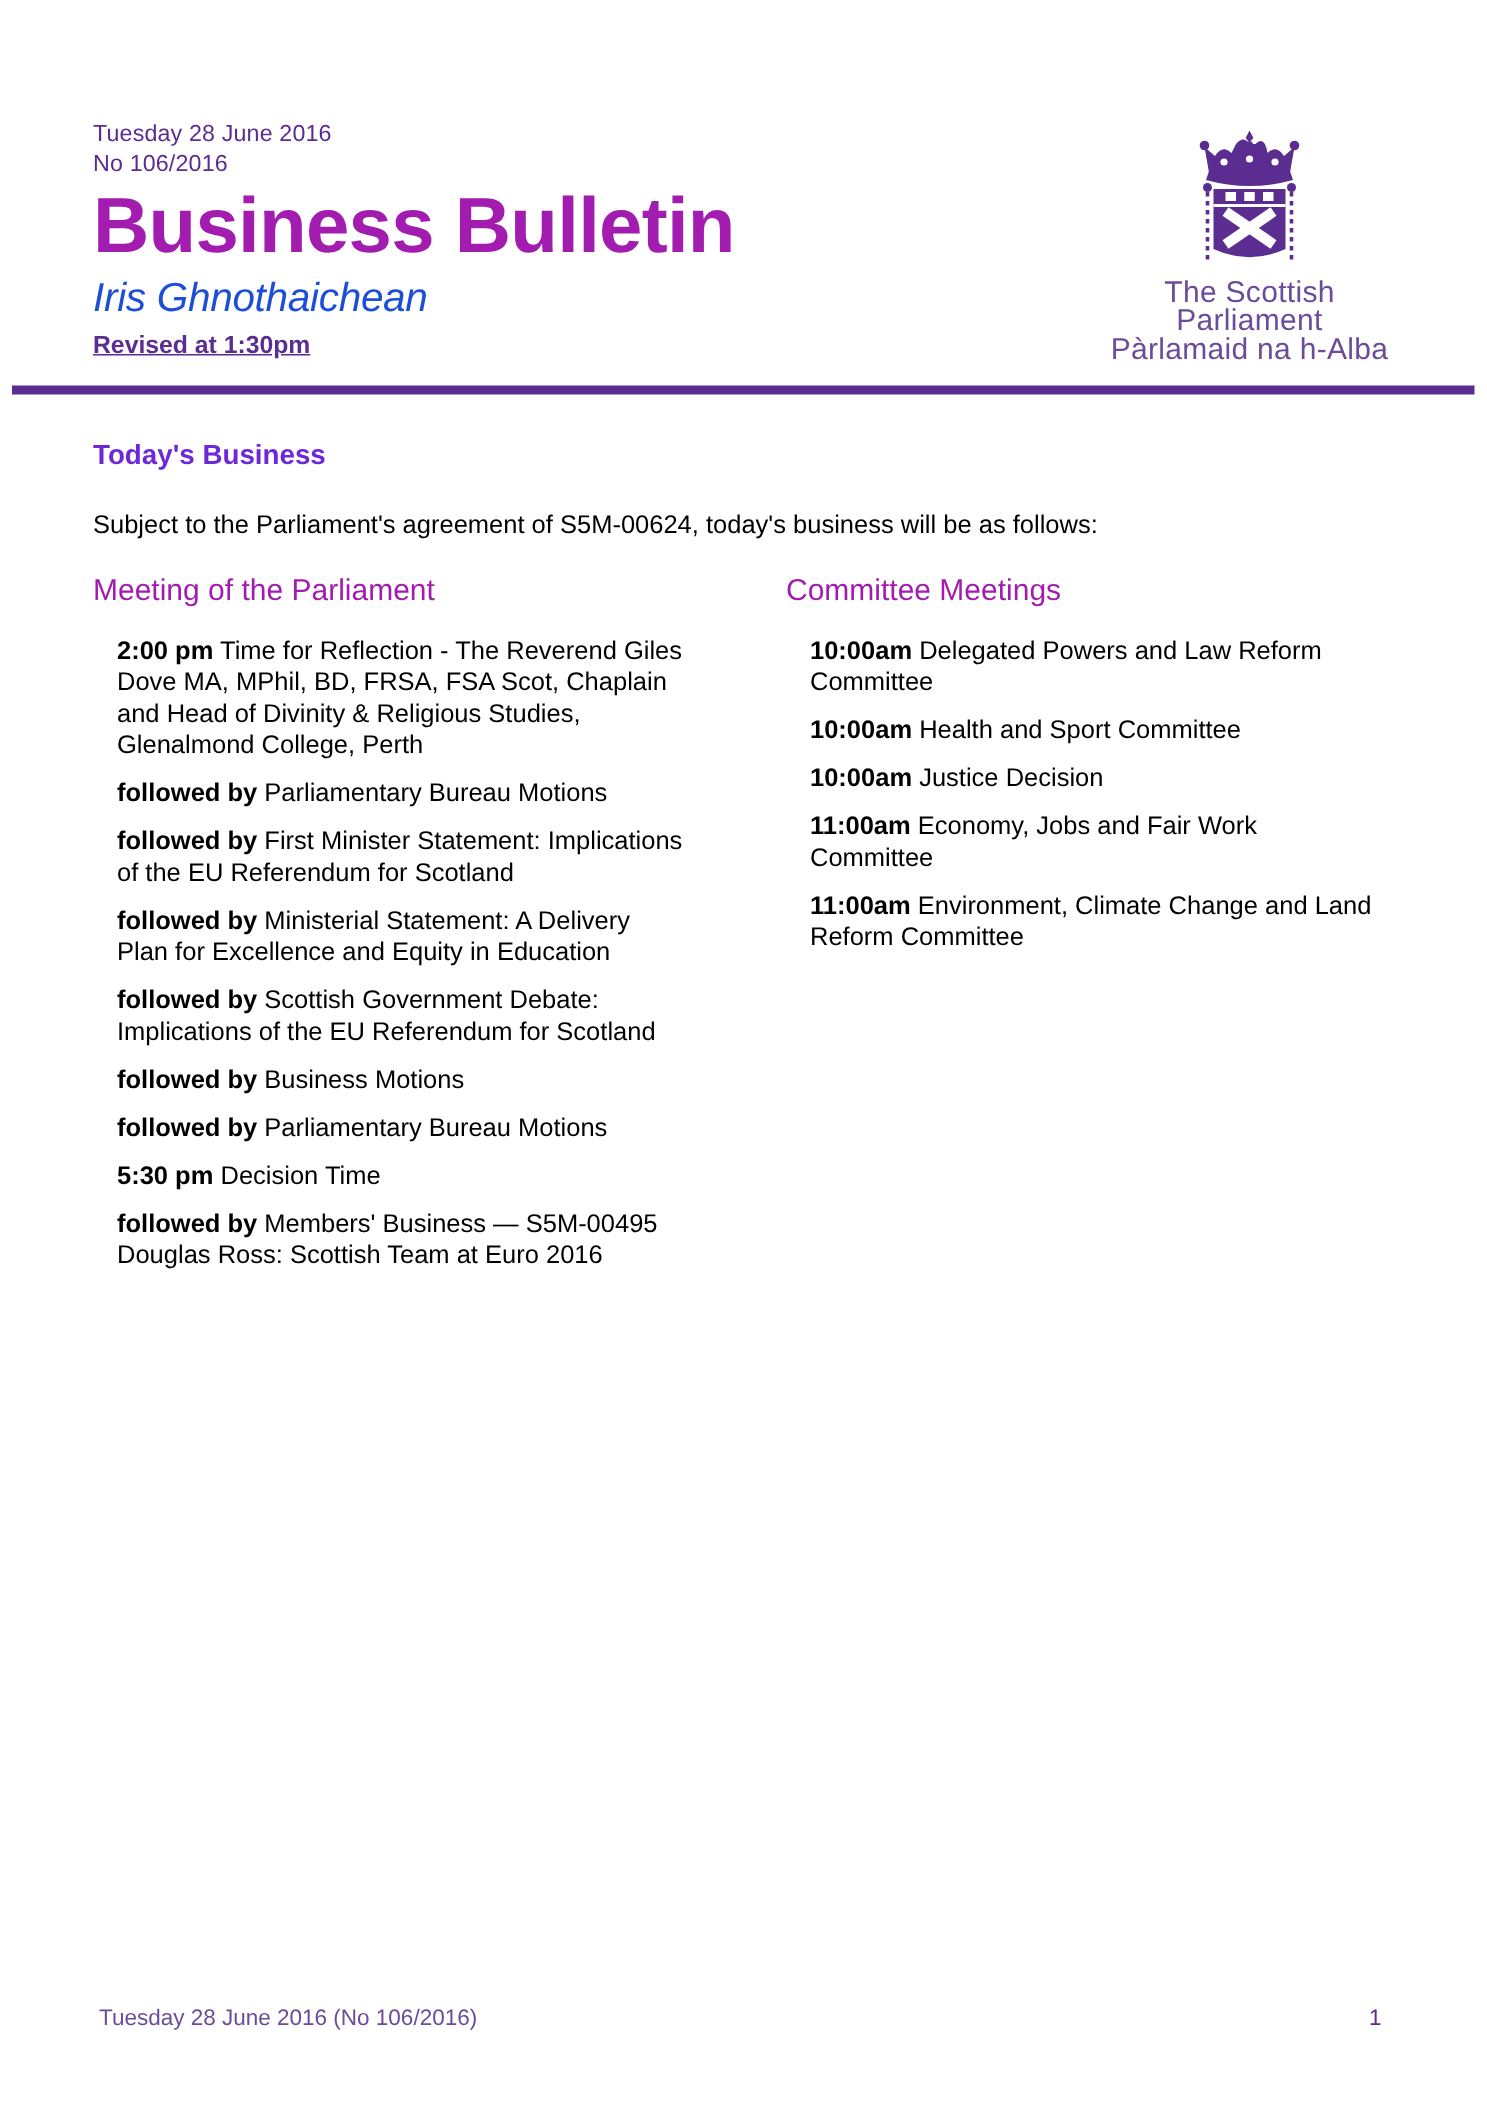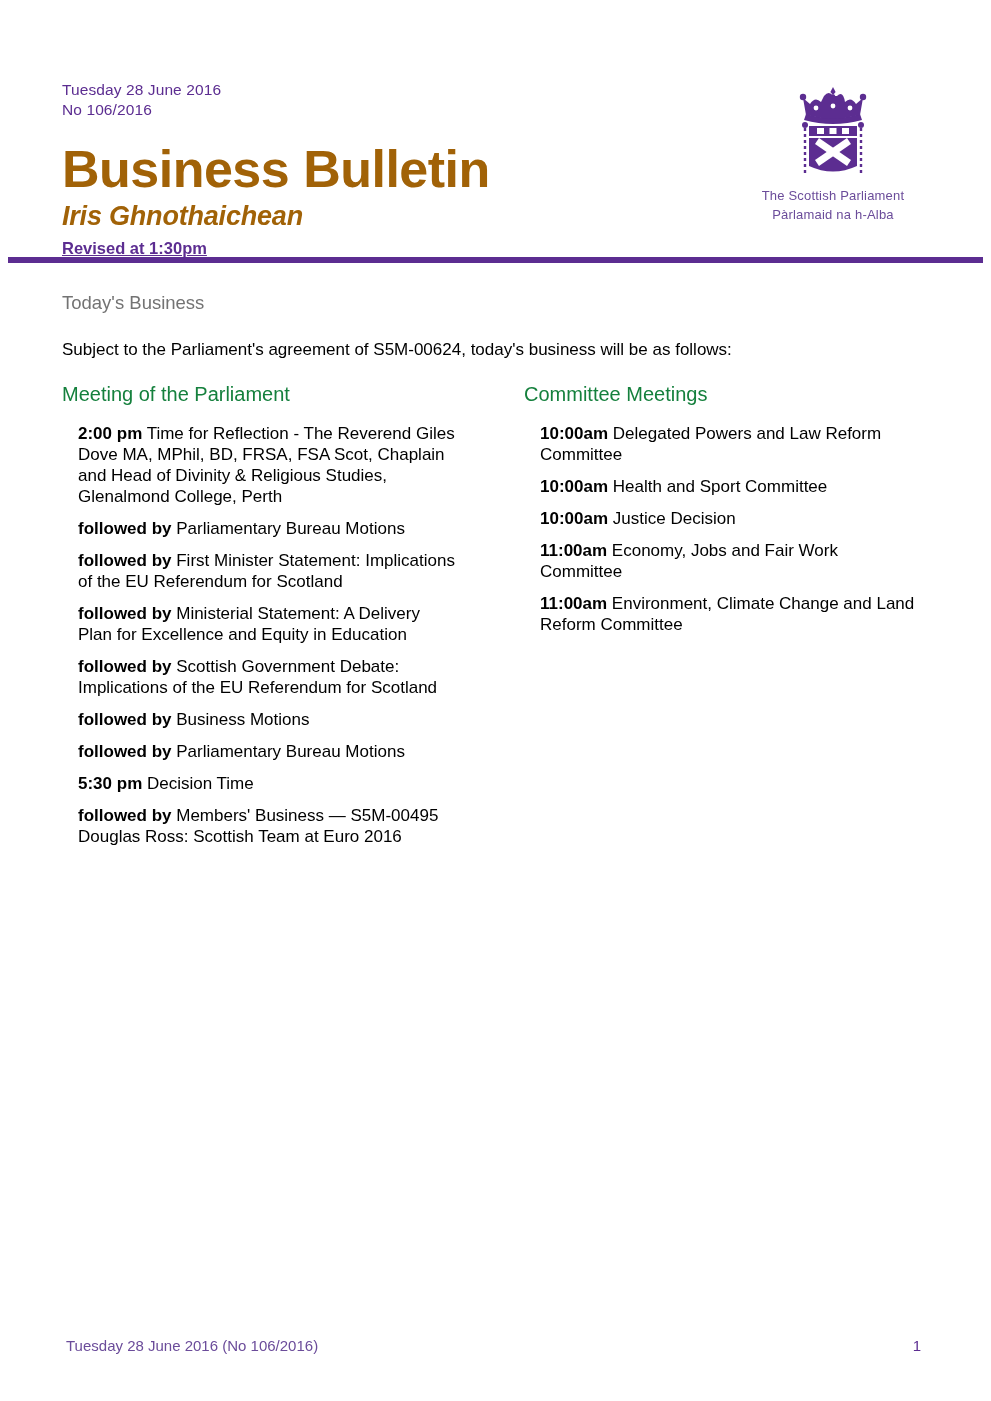--- a/index.html
+++ b/index.html
@@ -32,30 +32,30 @@
   .issue-no {
     font-size: 15.5px;
     line-height: 20px;
     color: #5C2D91;
     letter-spacing: 0.1px;
   }
   .doc-title {
     font-size: 52px;
     line-height: 58px;
     font-weight: bold;
-    color: #a16207;
+    color: #a21caf;
     letter-spacing: -0.5px;
-    margin-top: 20px;
+    margin-top: 2px;
   }
   .doc-subtitle {
     font-size: 27px;
     line-height: 34px;
-    font-weight: bold;
+    font-weight: normal;
     font-style: italic;
-    color: #a16207;
+    color: #1d4ed8;
     letter-spacing: -0.2px;
     margin-top: 1px;
   }
   .revised-line {
     font-size: 16.5px;
     line-height: 22px;
     font-weight: bold;
     color: #5C2D91;
     margin-top: 4px;
     text-decoration: underline;
@@ -71,43 +71,43 @@
   }
   .logo-emblem {
     display: block;
     margin: 0 auto;
     width: 86px;
     height: 98px;
   }
   .logo-text {
     margin-top: 4px;
     color: #6B4C9A;
-    font-size: 13px;
+    font-size: 20px;
     line-height: 19px;
     letter-spacing: 0.2px;
   }
 
   
   .header-rule {
     position: absolute;
     left: 8px;
     top: 257px;
     width: 975px;
     height: 6px;
     background: #5C2D91;
   }
 
   
   .section-heading {
     position: absolute;
     left: 62px;
     top: 292px;
     font-size: 18.5px;
-    font-weight: normal;
-    color: #737373;
+    font-weight: bold;
+    color: #6d28d9;
   }
   .intro-text {
     position: absolute;
     left: 62px;
     top: 339px;
     font-size: 17px;
     line-height: 22px;
     color: #000000;
   }
 
@@ -120,21 +120,21 @@
   .col {
     position: absolute;
     top: 0;
   }
   .col-left  { left: 62px;  width: 412px; }
   .col-right { left: 524px; width: 416px; }
 
   .col-heading {
     font-size: 20px;
     line-height: 26px;
-    color: #15803d;
+    color: #a21caf;
     margin: 0 0 4px 0;
     font-weight: normal;
   }
   .agenda-list {
     list-style: none;
     margin: 16px;
     padding: 0;
   }
   .agenda-item {
     font-size: 17px;

